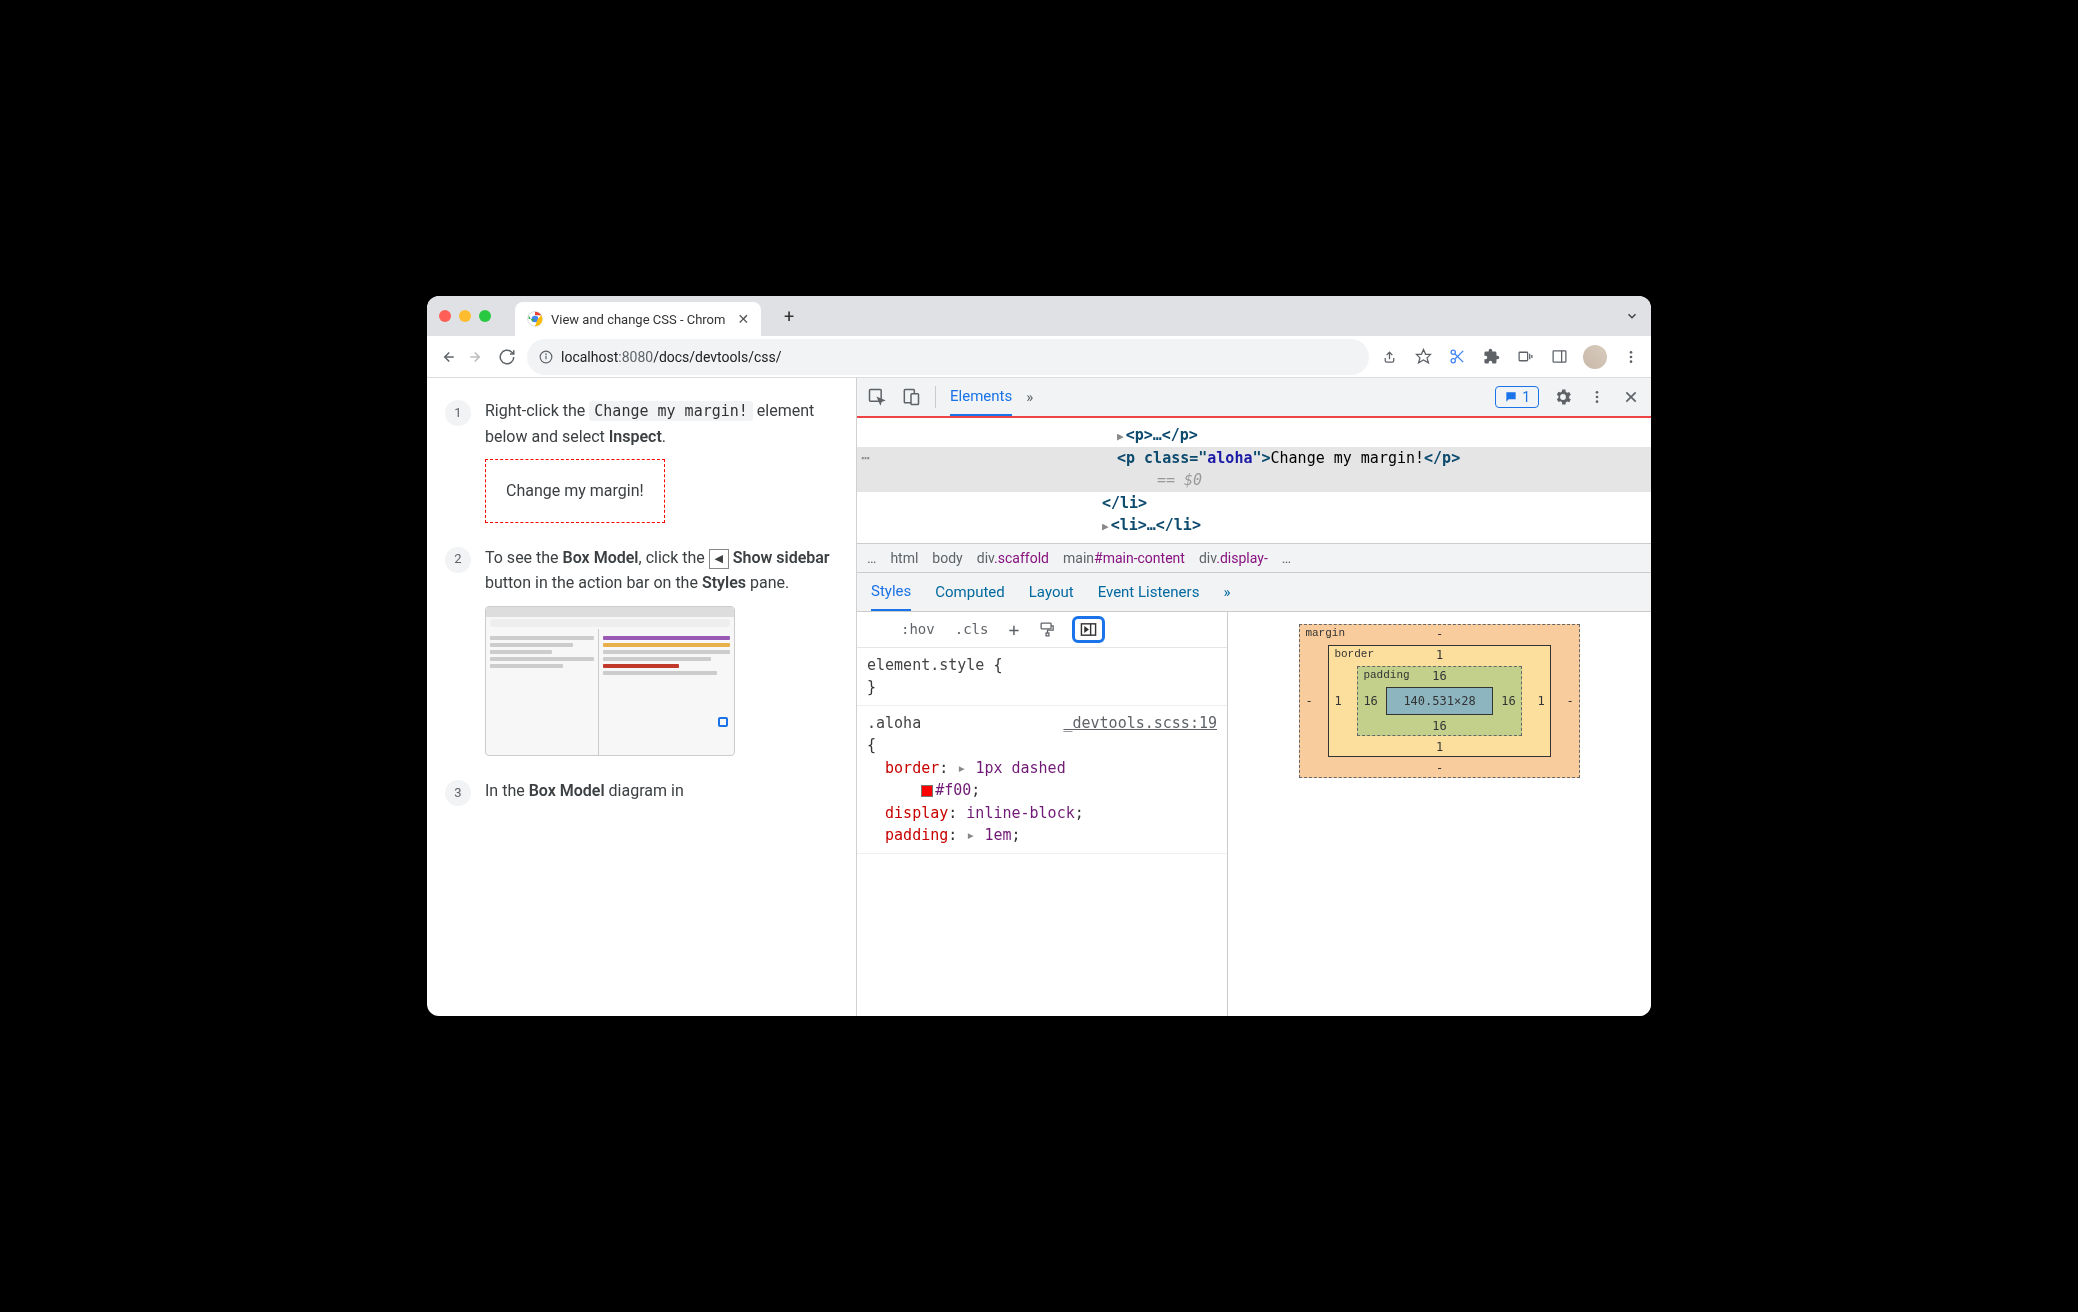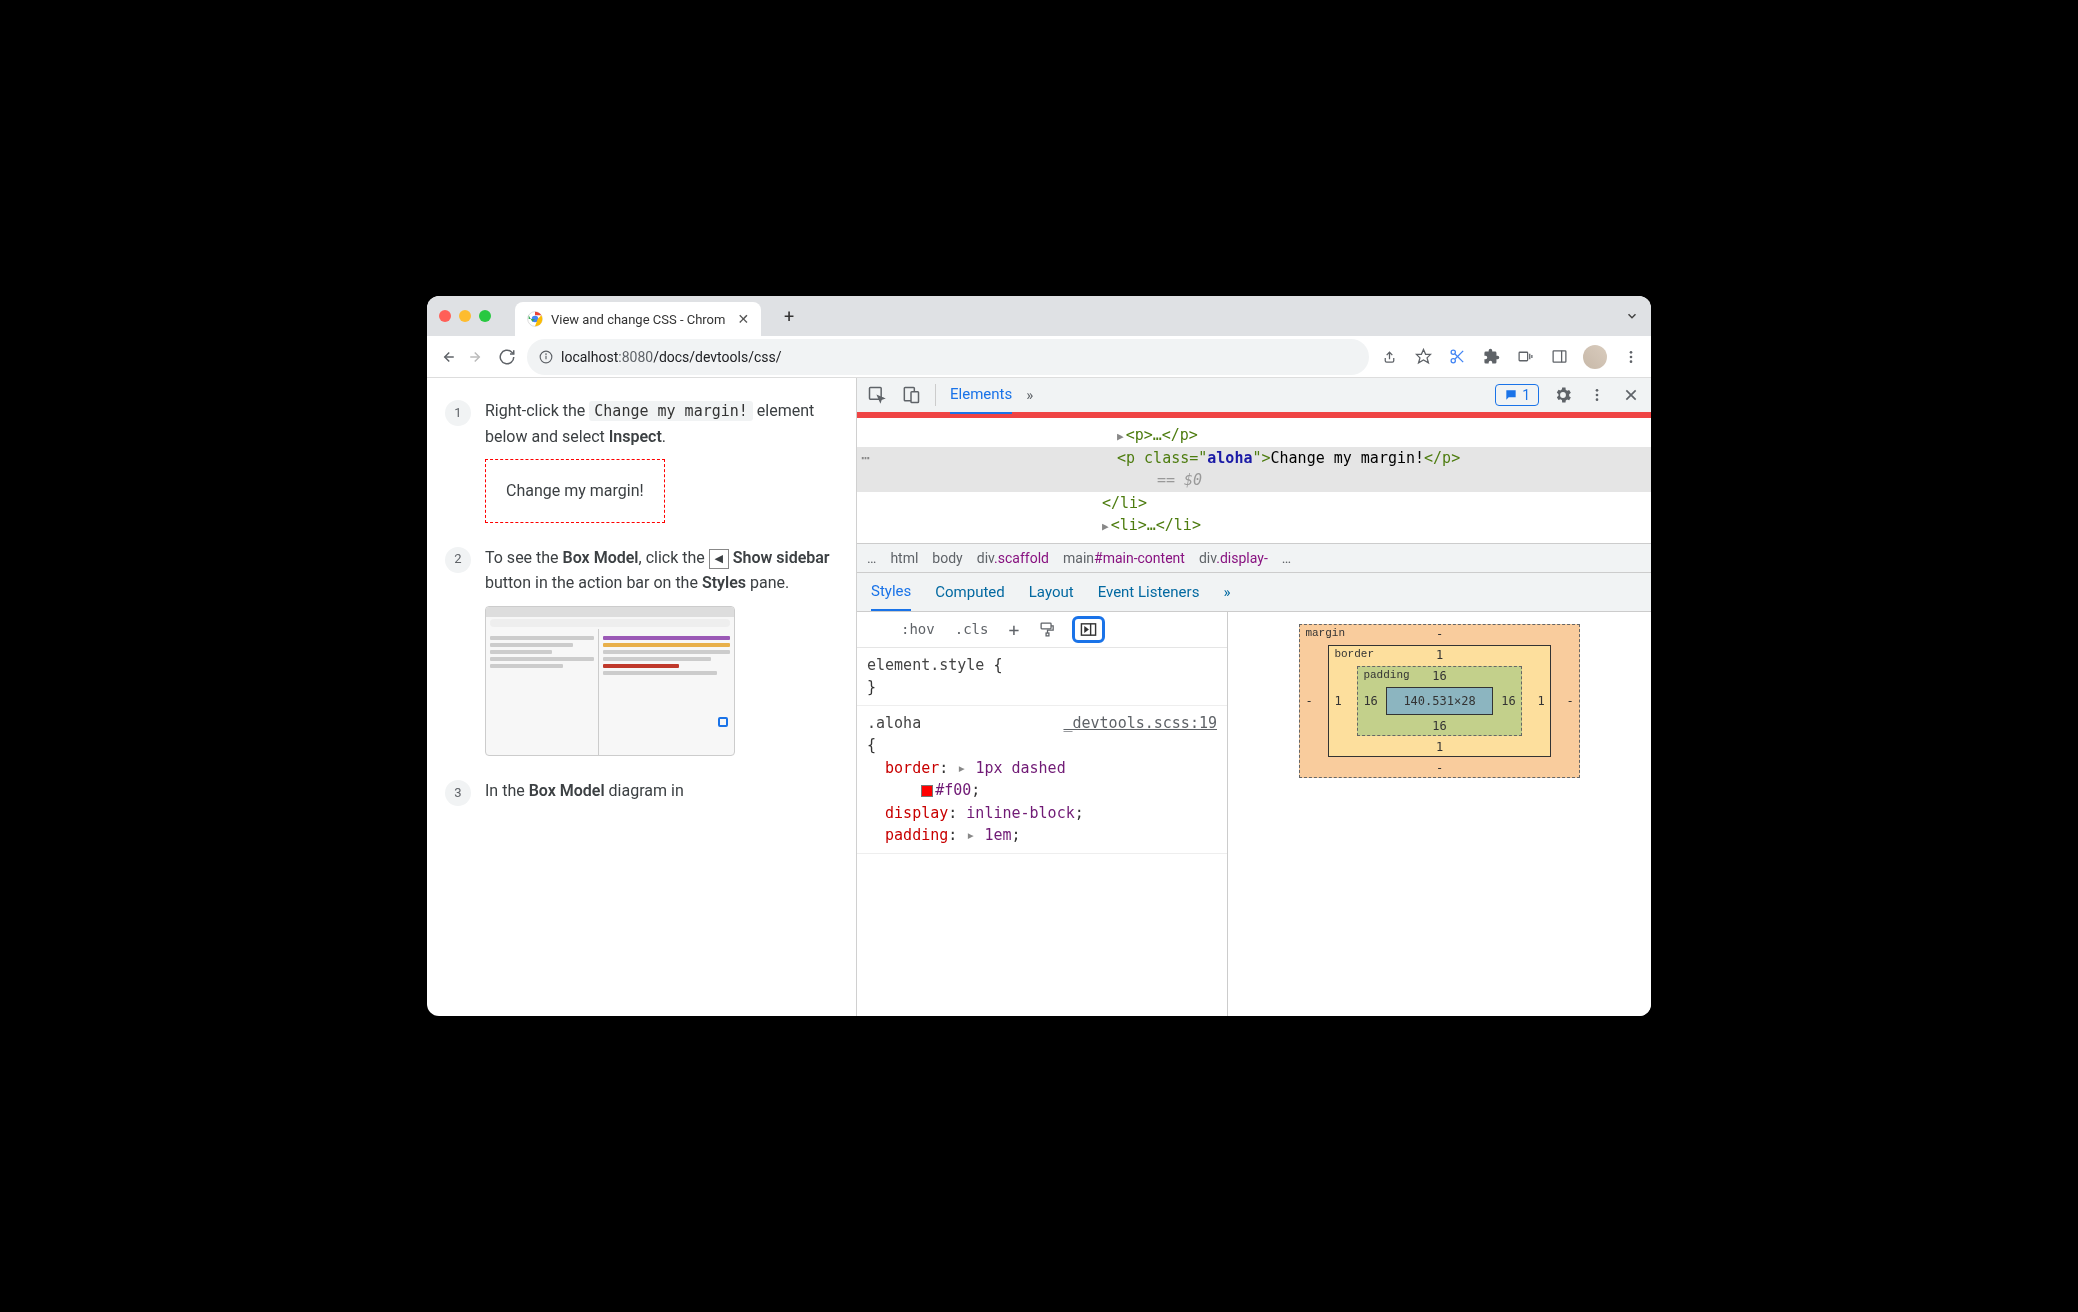--- a/index.html
+++ b/index.html
@@ -28,29 +28,29 @@
 .stepbody code { font-family: ui-monospace, Menlo, monospace; background: #f1f3f4; padding: 1px 5px; border-radius: 3px; font-size: 15px; color: #333; }
 .stepbody strong { font-weight: 600; }
 .target-el { border: 1px dashed #f00; padding: 18px 20px; display: inline-block; margin-top: 10px; font-size: 16px; color: #3c4043; }
 .iconbox { display: inline-flex; align-items: center; justify-content: center; width: 20px; height: 20px; border: 1px solid #888; vertical-align: middle; font-size: 11px; }
 .thumb { width: 250px; height: 150px; border: 1px solid #ccc; border-radius: 4px; margin-top: 10px; background: #f7f7f7; position: relative; overflow: hidden; font-size: 6px; color: #777; }
 .thumb .tb-top { height: 10px; background: #ddd; } .thumb .tb-url { height: 8px; background: #eee; margin: 2px 4px; border-radius: 4px; }
 .thumb .tb-split { display: flex; height: 128px; }
 .thumb .tb-left { width: 45%; padding: 4px; } .thumb .tb-right { width: 55%; padding: 4px; border-left: 1px solid #ccc; }
 .thumb .tb-line { height: 4px; background: #ccc; margin: 3px 0; border-radius: 1px; }
 .devtools { flex: 1; display: flex; flex-direction: column; background: #fff; color: #333; font-size: 14px; overflow: hidden; }
-.dt-top { height: 40px; border-bottom: 6px solid #ef4444; display: flex; align-items: center; padding: 0 10px; gap: 14px; background: #f1f3f4; }
+.dt-top { height: 40px; border-bottom: 2px solid #ef4444; display: flex; align-items: center; padding: 0 10px; gap: 14px; background: #f1f3f4; }
 .dt-tab { font-size: 15px; color: #5f6368; padding: 9px 0; cursor: pointer; }
 .dt-tab.active { color: #1a73e8; border-bottom: 2px solid #1a73e8; font-weight: 400; }
 .dt-topright { margin-left: auto; display: flex; align-items: center; gap: 14px; }
 .issue-badge { border: 1px solid #1a73e8; border-radius: 4px; padding: 2px 8px; color: #1a73e8; display: flex; align-items: center; gap: 4px; font-size: 14px; }
 .dom { font-family: ui-monospace, Menlo, monospace; font-size: 15px; padding: 6px 0 6px 20px; overflow: hidden; line-height: 1.5; }
 .dom .row { white-space: nowrap; }
 .dom .tri { color: #888; font-size: 11px; margin-right: 2px; display: inline-block; }
-.dom .tag { color: #4d7c0f; } .dom .val { color: #1a1aa6; font-weight: bold; } .dom .text { color: #000; }
+.dom .tag { color: #0c4a6e; font-weight: bold; } .dom .val { color: #1a1aa6; font-weight: bold; } .dom .text { color: #000; }
 .dom .sel { background: #e5e5e5; display: block; padding-left: 20px; margin-left: -20px; position: relative; }
 .dom .sel .ellipsis { position: absolute; left: 4px; color: #888; }
 .dom .eq { color: #999; font-style: italic; }
 .crumbs { border-top: 1px solid #ccc; border-bottom: 1px solid #ccc; background: #f1f3f4; padding: 6px 10px; font-size: 14px; display: flex; gap: 14px; align-items: center; overflow: hidden; white-space: nowrap; }
 .crumbs .c { color: #5f6368; cursor: pointer; } .crumbs .c .cls { color: #881280; }
 .styles-tabs { display: flex; gap: 24px; padding: 0 14px; border-bottom: 1px solid #ccc; background: #f1f3f4; align-items: center; }
 .styles-tabs .st { padding: 9px 0; color: #0369a1; font-size: 15px; cursor: pointer; }
 .styles-tabs .st.active { color: #1a73e8; border-bottom: 2px solid #1a73e8; }
 .styles-body { flex: 1; display: flex; overflow: hidden; }
 .rules { width: 370px; overflow-y: auto; font-family: ui-monospace, Menlo, monospace; font-size: 15px; }

